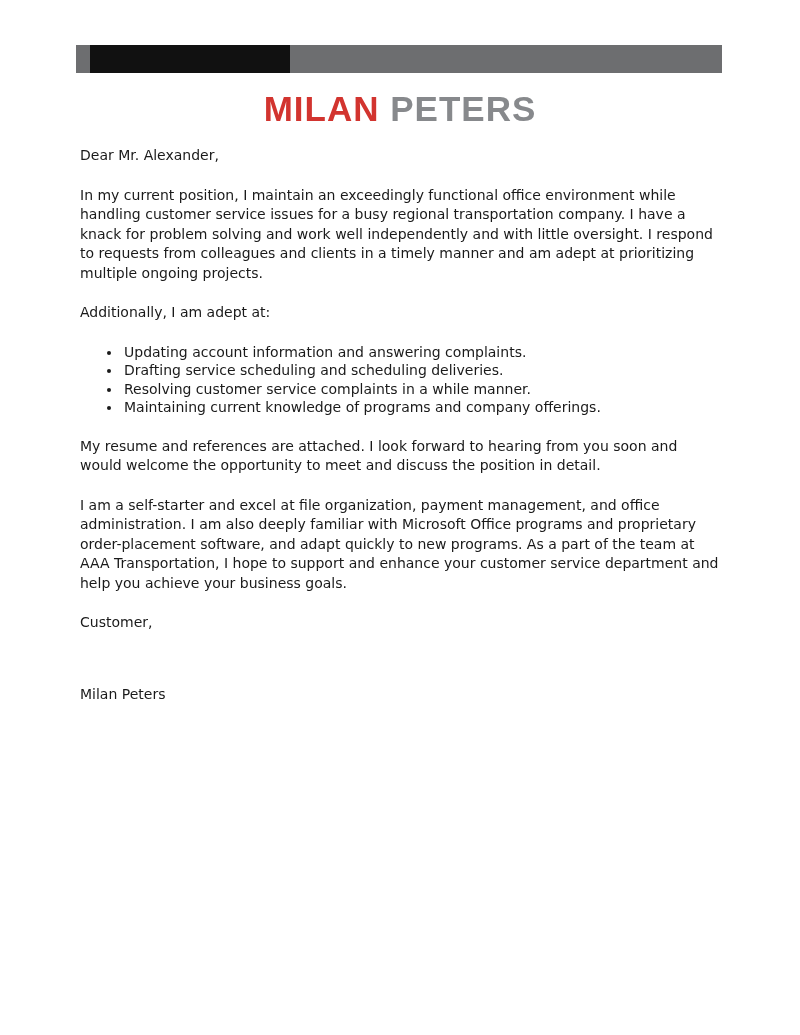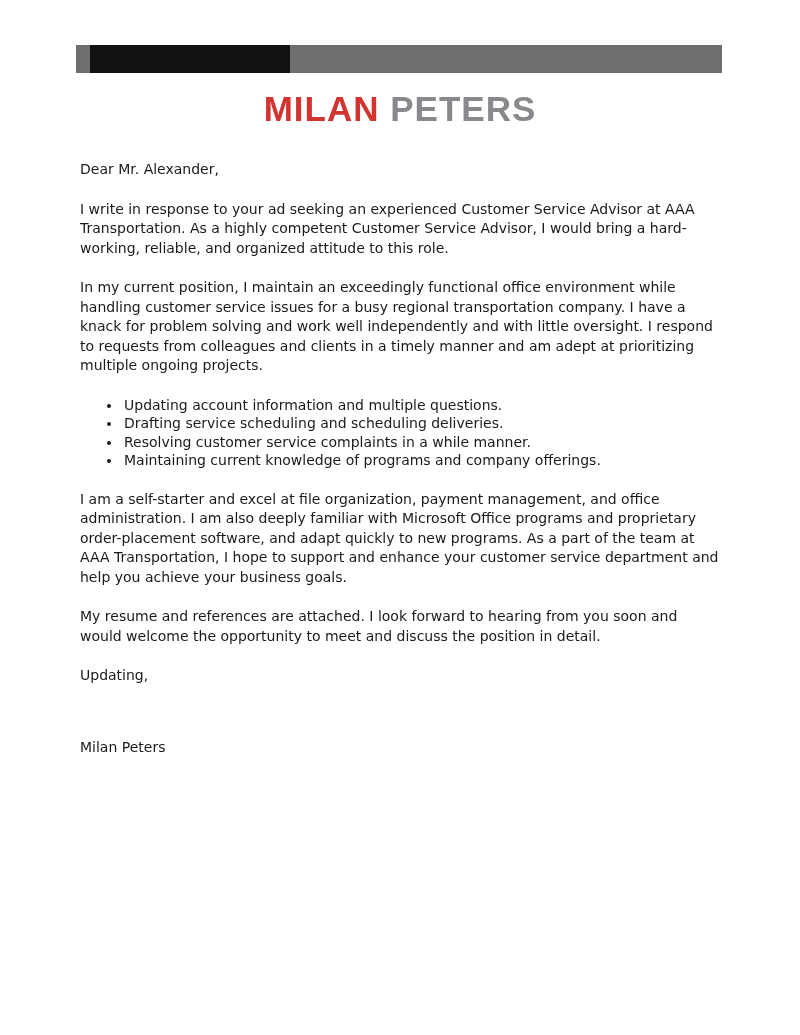--- a/index.html
+++ b/index.html
@@ -54,21 +54,21 @@
     top: 137px;
     left: 0;
     width: 100%;
     text-align: center;
     font-size: 12.5px;
     font-weight: 700;
     color: #1a1a1a;
   }
   .letter-body {
     position: absolute;
-    top: 160px;
+    top: 146px;
     left: 80px;
     width: 642px;
     font-size: 14px;
     line-height: 19.5px;
     color: #1a1a1a;
   }
   .letter-body p {
     margin: 0 0 20px 0;
   }
   .salutation {
@@ -103,35 +103,35 @@
   <div class="name-title">
     <span class="name-first">MILAN</span>
     <span class="name-last">PETERS</span>
   </div>
 
 
   <div class="letter-body">
 
     <p class="salutation">Dear Mr. Alexander,</p>
 
-    <p>I write in response to your ad seeking an experienced Customer Service Advisor at AAA Transportation. As a highly competent Customer Service Advisor, I would bring a hard-working, reliable, and organized attitude to this role.</p>
 
     <p>In my current position, I maintain an exceedingly functional office environment while handling customer service issues for a busy regional transportation company. I have a knack for problem solving and work well independently and with little oversight. I respond to requests from colleagues and clients in a timely manner and am adept at prioritizing multiple ongoing projects.</p>
 
+    <p>Additionally, I am adept at:</p>
 
     <ul class="skills-list">
-      <li>Updating account information and multiple questions.</li>
+      <li>Updating account information and answering complaints.</li>
       <li>Drafting service scheduling and scheduling deliveries.</li>
       <li>Resolving customer service complaints in a while manner.</li>
       <li>Maintaining current knowledge of programs and company offerings.</li>
     </ul>
 
+    <p>My resume and references are attached. I look forward to hearing from you soon and would welcome the opportunity to meet and discuss the position in detail.</p>
+
     <p>I am a self-starter and excel at file organization, payment management, and office administration. I am also deeply familiar with Microsoft Office programs and proprietary order-placement software, and adapt quickly to new programs. As a part of the team at AAA Transportation, I hope to support and enhance your customer service department and help you achieve your business goals.</p>
 
-    <p>My resume and references are attached. I look forward to hearing from you soon and would welcome the opportunity to meet and discuss the position in detail.</p>
-
-    <p class="signoff">Updating,</p>
+    <p class="signoff">Customer,</p>
 
     <p class="signature">Milan Peters</p>
 
   </div>
 
 </div>
 
 </body></html>

